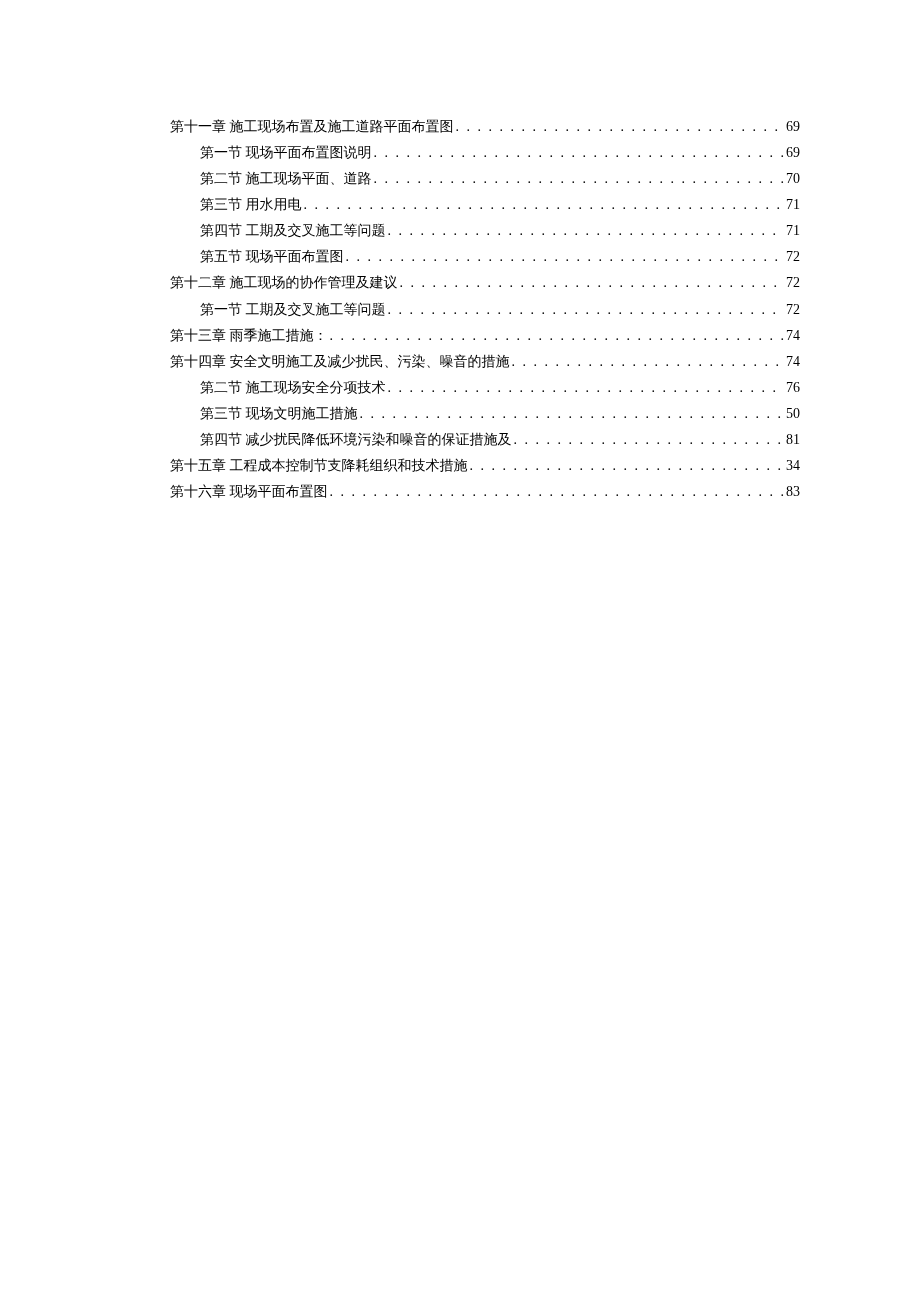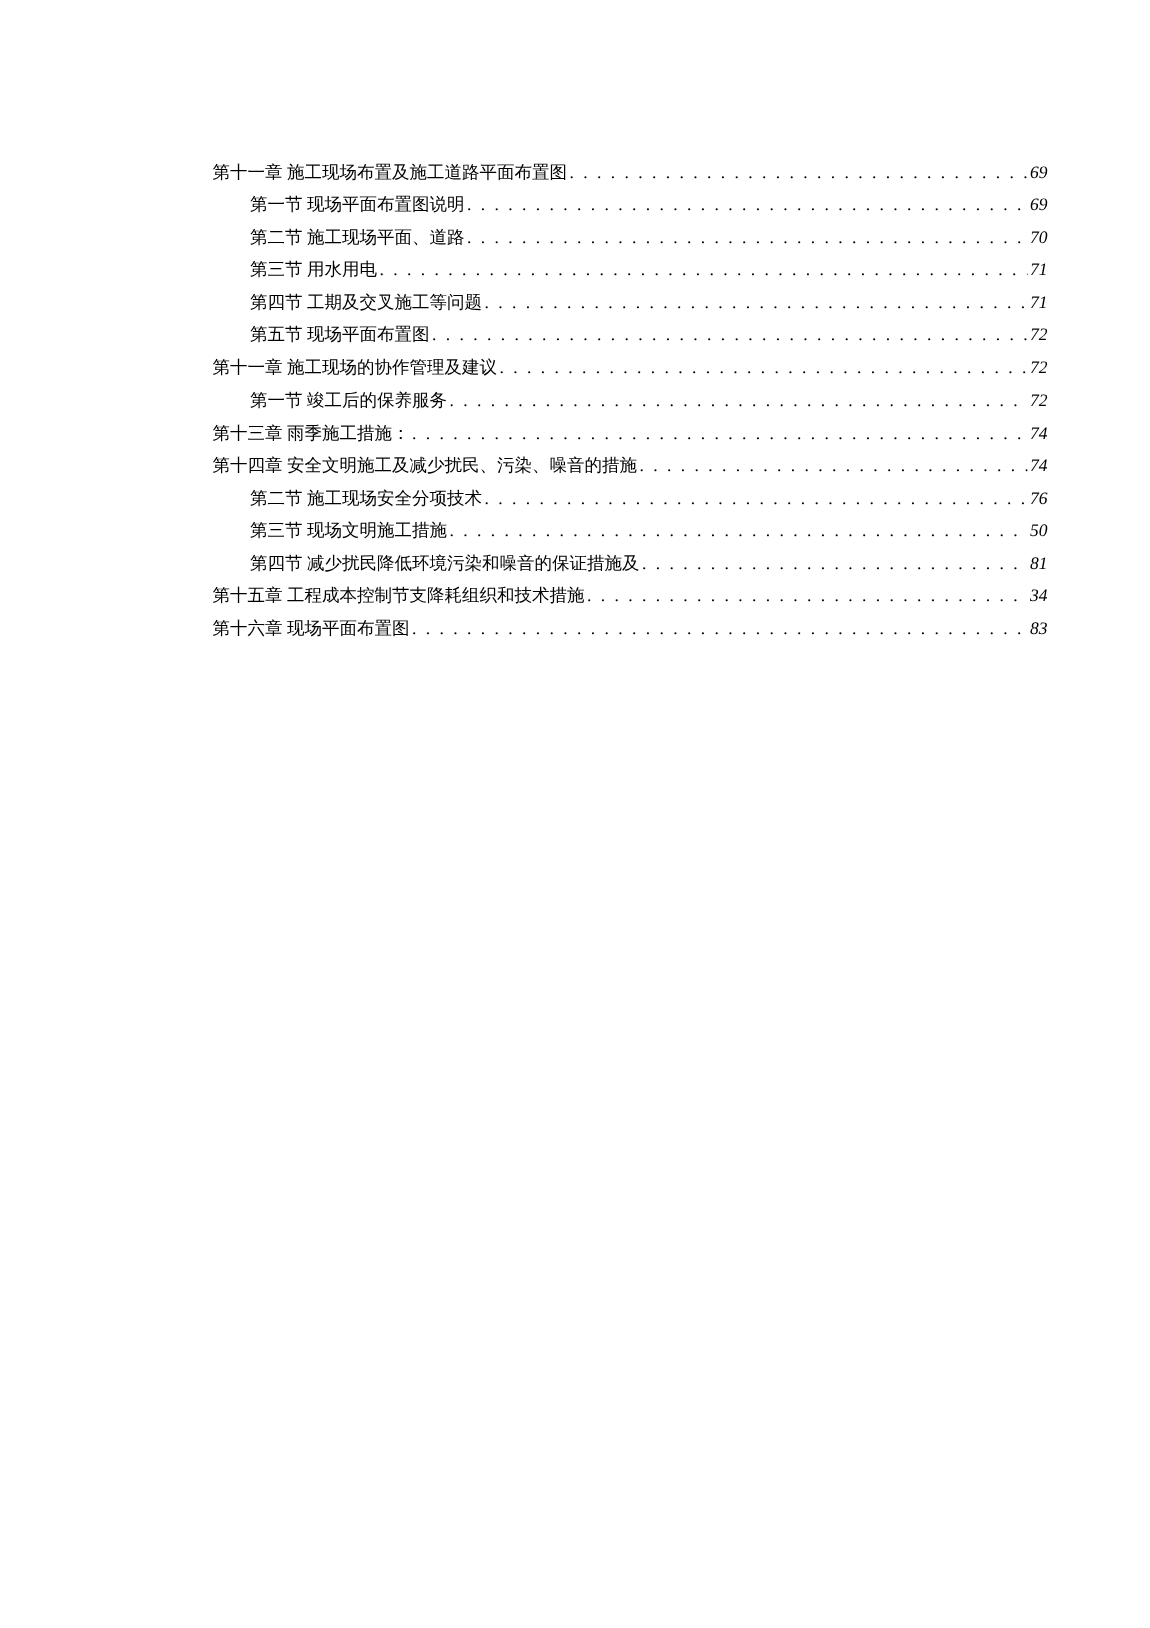--- a/index.html
+++ b/index.html
@@ -5,22 +5,21 @@
   body {
     margin: 0;
     padding: 0;
     background: #ffffff;
     font-family: "SimSun", "宋体", serif;
     font-size: 14px;
     color: #000000;
     width: 920px;
   }
   .page {
-    padding: 115px 82px 0 170px;
-    margin-top: 12px;
+    padding: 115px 120px 0 170px;
   }
   .toc-row {
     display: flex;
     align-items: baseline;
     white-space: nowrap;
     line-height: 1.72;
     margin-bottom: 2px;
   }
   .toc-row.sub {
     padding-left: 30px;
@@ -33,21 +32,20 @@
     overflow: hidden;
     letter-spacing: 2px;
     color: #000;
     margin: 0 2px;
   }
   .toc-dots::before {
     content: ". . . . . . . . . . . . . . . . . . . . . . . . . . . . . . . . . . . . . . . . . . . . . . . . . . . . . . . . . . . . . . . . . . . . . . . . . . . . . . . . . . . . . . . . . . . . . . . . . . . . . . . . . . . . . . . . . . . . . . . .";
   }
   .toc-page {
     flex: 0 0 auto;
-    font-style: italic;
   }
 </style>
 </head>
 <body>
 
 <div class="page">
   <div id="toc-container">
       <div class="toc-row">
         <span class="toc-label">第十一章 施工现场布置及施工道路平面布置图</span>
         <span class="toc-dots"></span>
@@ -72,26 +70,26 @@
         <span class="toc-label">第四节 工期及交叉施工等问题</span>
         <span class="toc-dots"></span>
         <span class="toc-page">71</span>
       </div>
       <div class="toc-row sub">
         <span class="toc-label">第五节 现场平面布置图</span>
         <span class="toc-dots"></span>
         <span class="toc-page">72</span>
       </div>
       <div class="toc-row">
-        <span class="toc-label">第十一章 施工现场的协作管理及建议</span>
+        <span class="toc-label">第十二章 施工现场的协作管理及建议</span>
         <span class="toc-dots"></span>
         <span class="toc-page">72</span>
       </div>
       <div class="toc-row sub">
-        <span class="toc-label">第一节 竣工后的保养服务</span>
+        <span class="toc-label">第一节 工期及交叉施工等问题</span>
         <span class="toc-dots"></span>
         <span class="toc-page">72</span>
       </div>
       <div class="toc-row">
         <span class="toc-label">第十三章 雨季施工措施：</span>
         <span class="toc-dots"></span>
         <span class="toc-page">74</span>
       </div>
       <div class="toc-row">
         <span class="toc-label">第十四章 安全文明施工及减少扰民、污染、噪音的措施</span>

